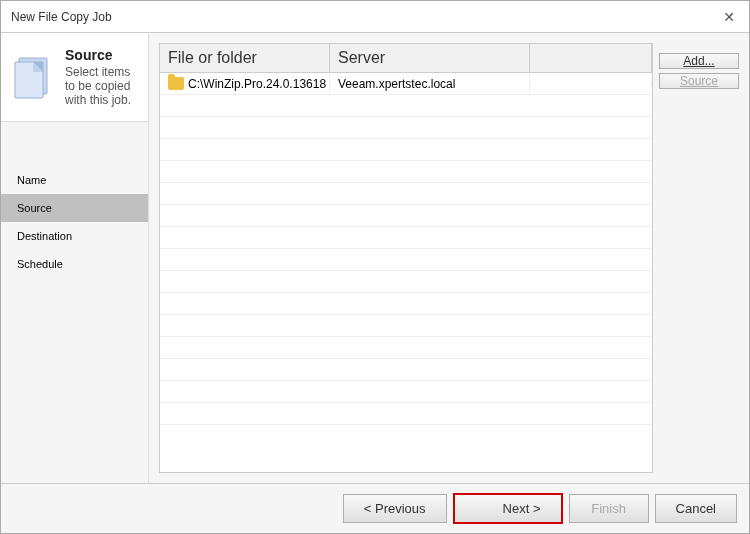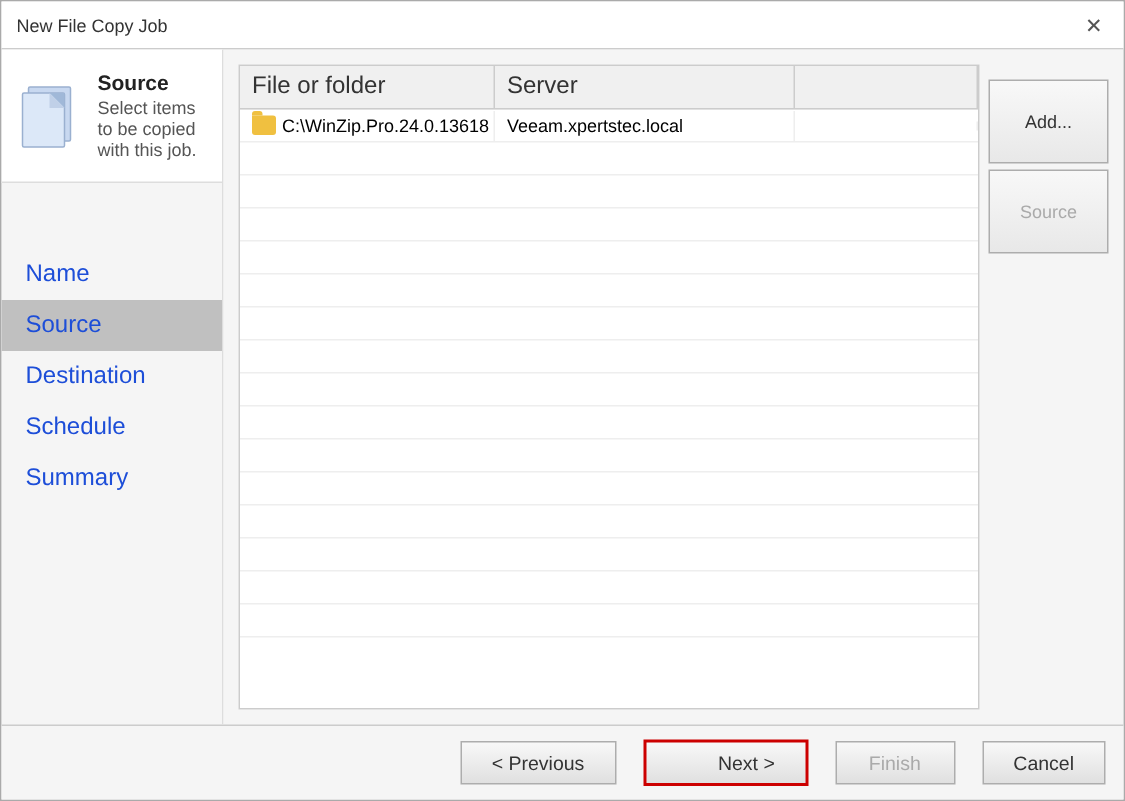--- a/index.html
+++ b/index.html
@@ -87,22 +87,22 @@
       color: #555;
       margin-top: 2px;
     }
     .nav-items {
       flex: 1;
       padding-top: 4px;
     }
     .nav-item {
       padding: 8px 16px;
       cursor: pointer;
-      font-size: 16px;
-      color: #1d4ed8;
+      font-size: 11px;
+      color: #000000;
     }
     .nav-item.active {
       background: #c0c0c0;
       font-weight: normal;
     }
     
     .main-content {
       flex: 1;
       display: flex;
       flex-direction: column;
@@ -179,44 +179,45 @@
     .right-buttons {
       display: flex;
       flex-direction: column;
       gap: 4px;
       width: 80px;
       align-self: flex-start;
       margin-top: 0;
       padding-top: 10px;
     }
     .btn {
-      padding: 20px 10px;
+      padding: 0 10px;
       font-size: 12px;
       border: 1px solid #adadad;
       background: linear-gradient(to bottom, #f8f8f8, #e8e8e8);
       cursor: pointer;
       color: #333;
       text-align: center;
+      text-decoration: underline;
     }
     .btn:disabled { color: #aaa; cursor: default; }
     
     .table-with-buttons {
       display: flex;
       flex: 1;
       gap: 6px;
     }
     
     .bottom-bar {
       background: #f5f5f5;
       border-top: 1px solid #ccc;
       padding: 8px 12px;
       display: flex;
       align-items: center;
       justify-content: flex-end;
-      gap: 18px;
+      gap: 6px;
       height: 50px;
     }
     .btn-bottom {
       padding: 6px 20px;
       font-size: 13px;
       border: 1px solid #adadad;
       background: linear-gradient(to bottom, #f8f8f8, #e0e0e0);
       cursor: pointer;
       color: #333;
       min-width: 80px;
@@ -259,21 +260,20 @@
           <h2>Source</h2>
           <p>Select items to be copied with this job.</p>
         </div>
       </div>
 
       <div class="nav-items">
         <div class="nav-item">Name</div>
         <div class="nav-item active">Source</div>
         <div class="nav-item">Destination</div>
         <div class="nav-item">Schedule</div>
-        <div class="nav-item">Summary</div>
       </div>
     </div>
 
     <div class="main-content">
       <div class="table-with-buttons">
 
         <div class="table-area">
           <div class="table-header">
             <div class="col col-file">File or folder</div>
             <div class="col col-server">Server</div>

